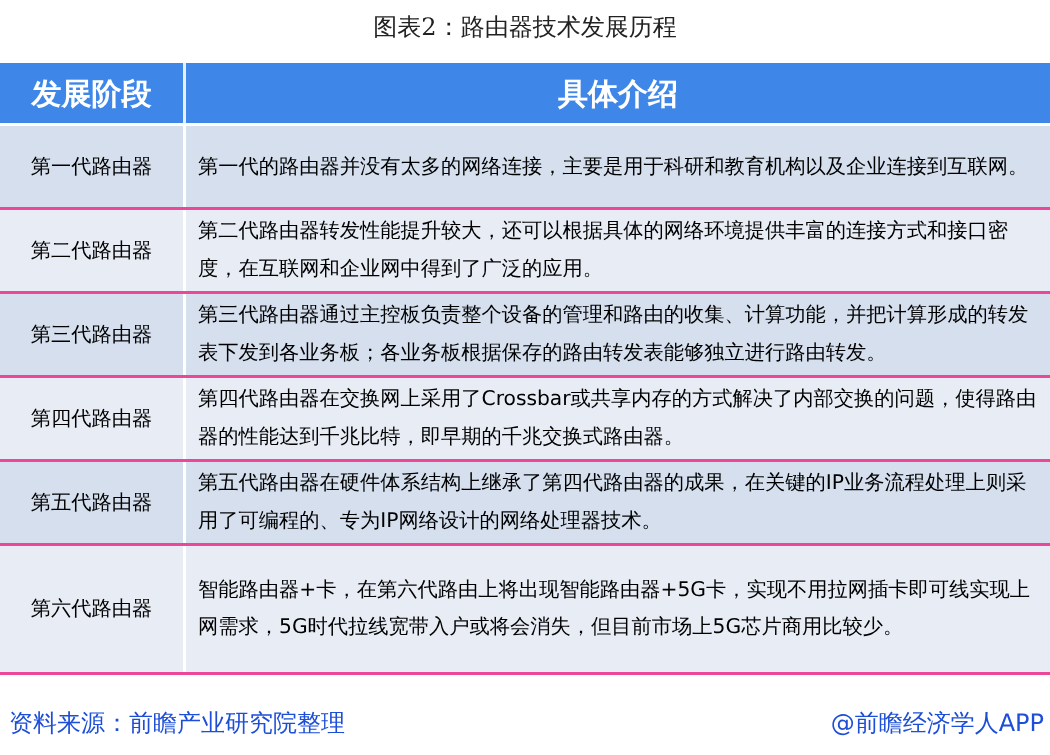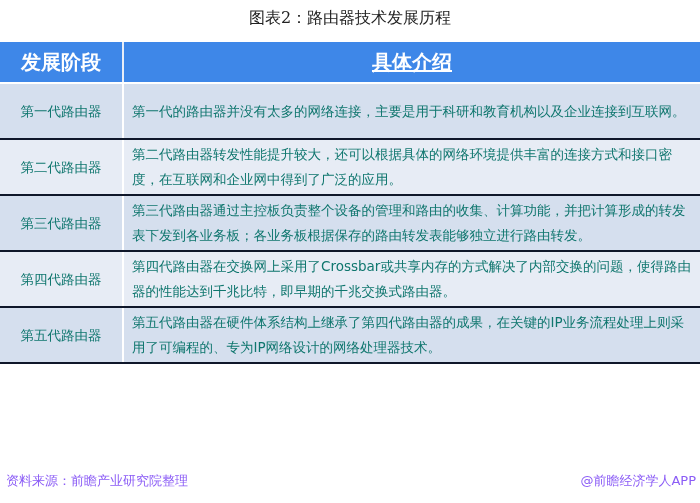--- a/index.html
+++ b/index.html
@@ -15,36 +15,36 @@
     }
     table.main {
       position: absolute; top: 42px; left: 0; width: 700px;
       border-collapse: collapse; table-layout: fixed;
     }
     table.main th {
       background: #3e87e8; color: #fff; font-size: 20px; font-weight: bold;
       height: 40px; padding: 0; border-right: 2px solid #e8eef7;
       border-bottom: 2px solid #ffffff;
     }
-    table.main th:last-child { border-right: none; text-decoration: underline; }
+    table.main th:last-child { border-right: none; }
     table.main td {
-      font-size: 13.5px; color: #0f766e; line-height: 25px;
+      font-size: 13.5px; color: #000000; line-height: 25px;
       vertical-align: middle; padding: 2px 6px 2px 8px;
-      border-right: 2px solid #ffffff; border-bottom: 2px solid #0f172a;
+      border-right: 2px solid #ffffff; border-bottom: 2px solid #ec4899;
     }
     table.main td.stage {
       text-align: center; padding: 0;
     }
     table.main td:last-child { border-right: none; }
     tr.dark td { background: #d5dfee; }
     tr.light td { background: #e7ecf5; }
     col.c1 { width: 123px; }
     .footer {
       position: absolute; top: 472px; left: 0; width: 700px; height: 20px;
-      font-size: 13px; color: #8b5cf6;
+      font-size: 16px; color: #1d4ed8;
     }
     .footer .src { position: absolute; left: 6px; top: 0; }
     .footer .brand { position: absolute; right: 4px; top: 0; }
   </style>
 </head>
 <body>
 
 <div class="title">图表2：路由器技术发展历程</div>
 
 <table class="main">
@@ -72,19 +72,23 @@
       <td>第三代路由器通过主控板负责整个设备的管理和路由的收集、计算功能，并把计算形成的转发表下发到各业务板；各业务板根据保存的路由转发表能够独立进行路由转发。</td>
     </tr>
     <tr class="light" style="height:55px">
       <td class="stage">第四代路由器</td>
       <td>第四代路由器在交换网上采用了Crossbar或共享内存的方式解决了内部交换的问题，使得路由器的性能达到千兆比特，即早期的千兆交换式路由器。</td>
     </tr>
     <tr class="dark" style="height:54px">
       <td class="stage">第五代路由器</td>
       <td>第五代路由器在硬件体系结构上继承了第四代路由器的成果，在关键的IP业务流程处理上则采用了可编程的、专为IP网络设计的网络处理器技术。</td>
     </tr>
+    <tr class="light" style="height:86px">
+      <td class="stage">第六代路由器</td>
+      <td>智能路由器+卡，在第六代路由上将出现智能路由器+5G卡，实现不用拉网插卡即可线实现上网需求，5G时代拉线宽带入户或将会消失，但目前市场上5G芯片商用比较少。</td>
+    </tr>
   </tbody>
 </table>
 
 <div class="footer">
   <span class="src">资料来源：前瞻产业研究院整理</span>
   <span class="brand">@前瞻经济学人APP</span>
 </div>
 
 </body></html>

